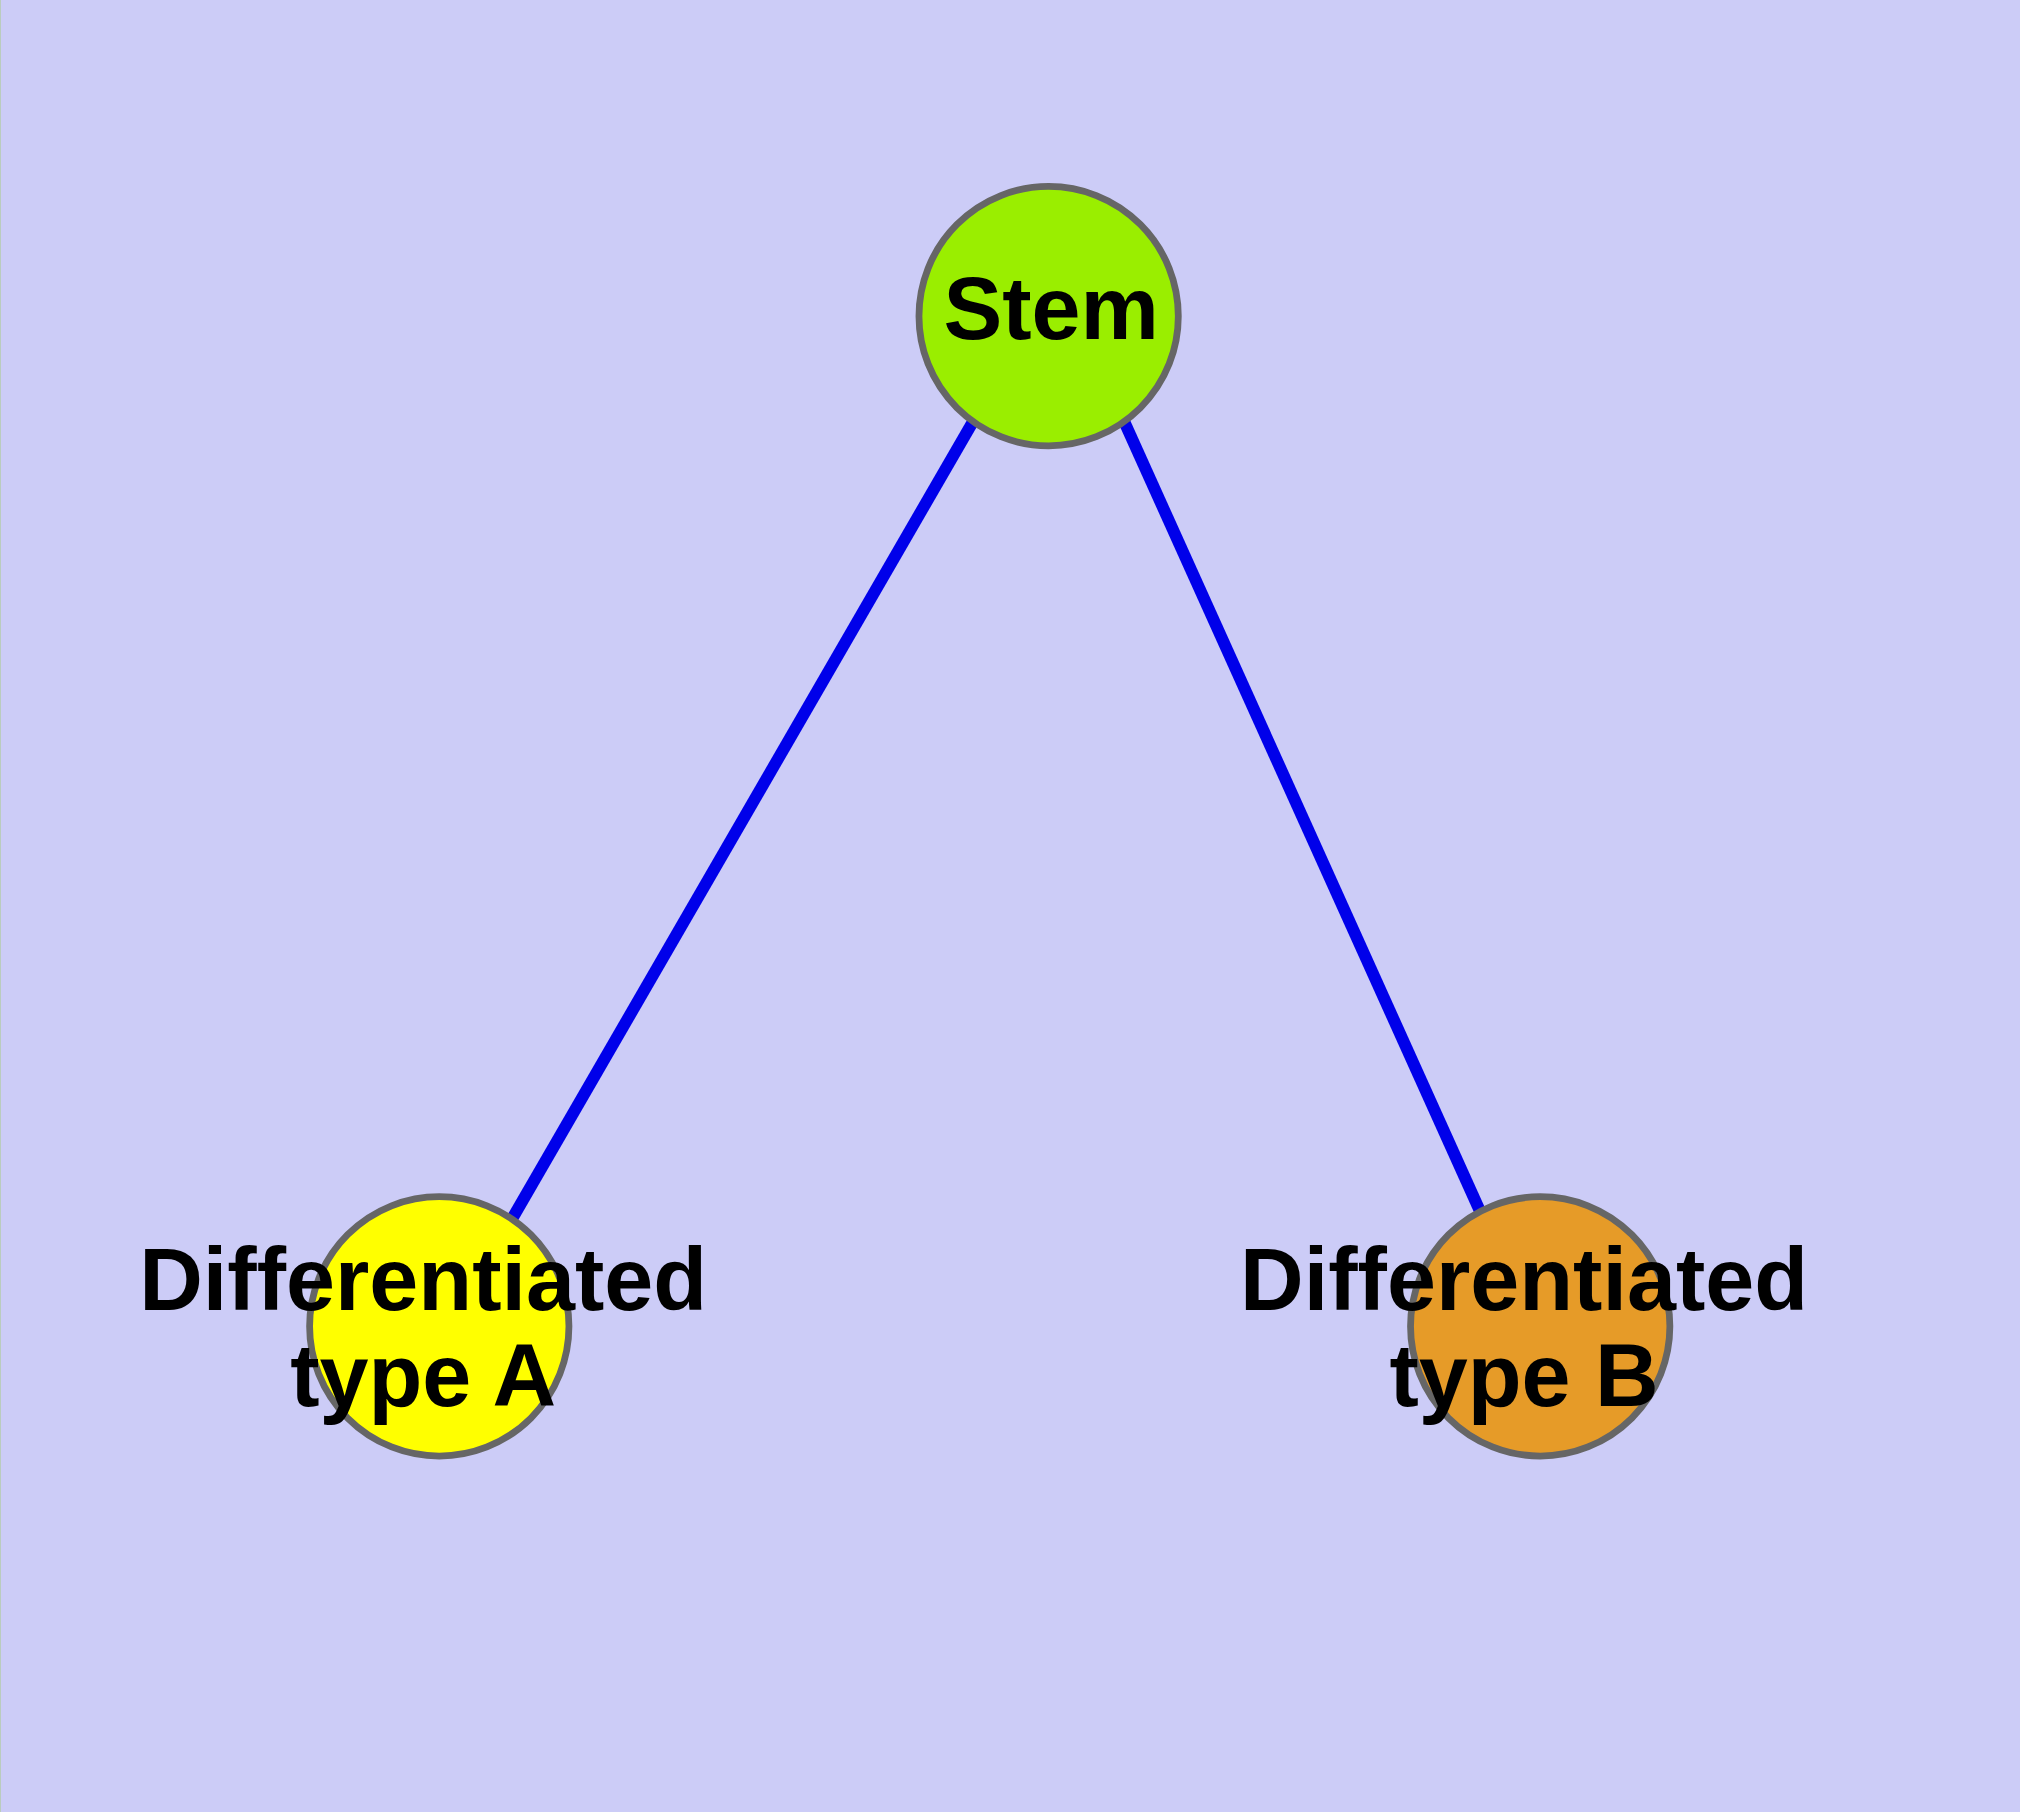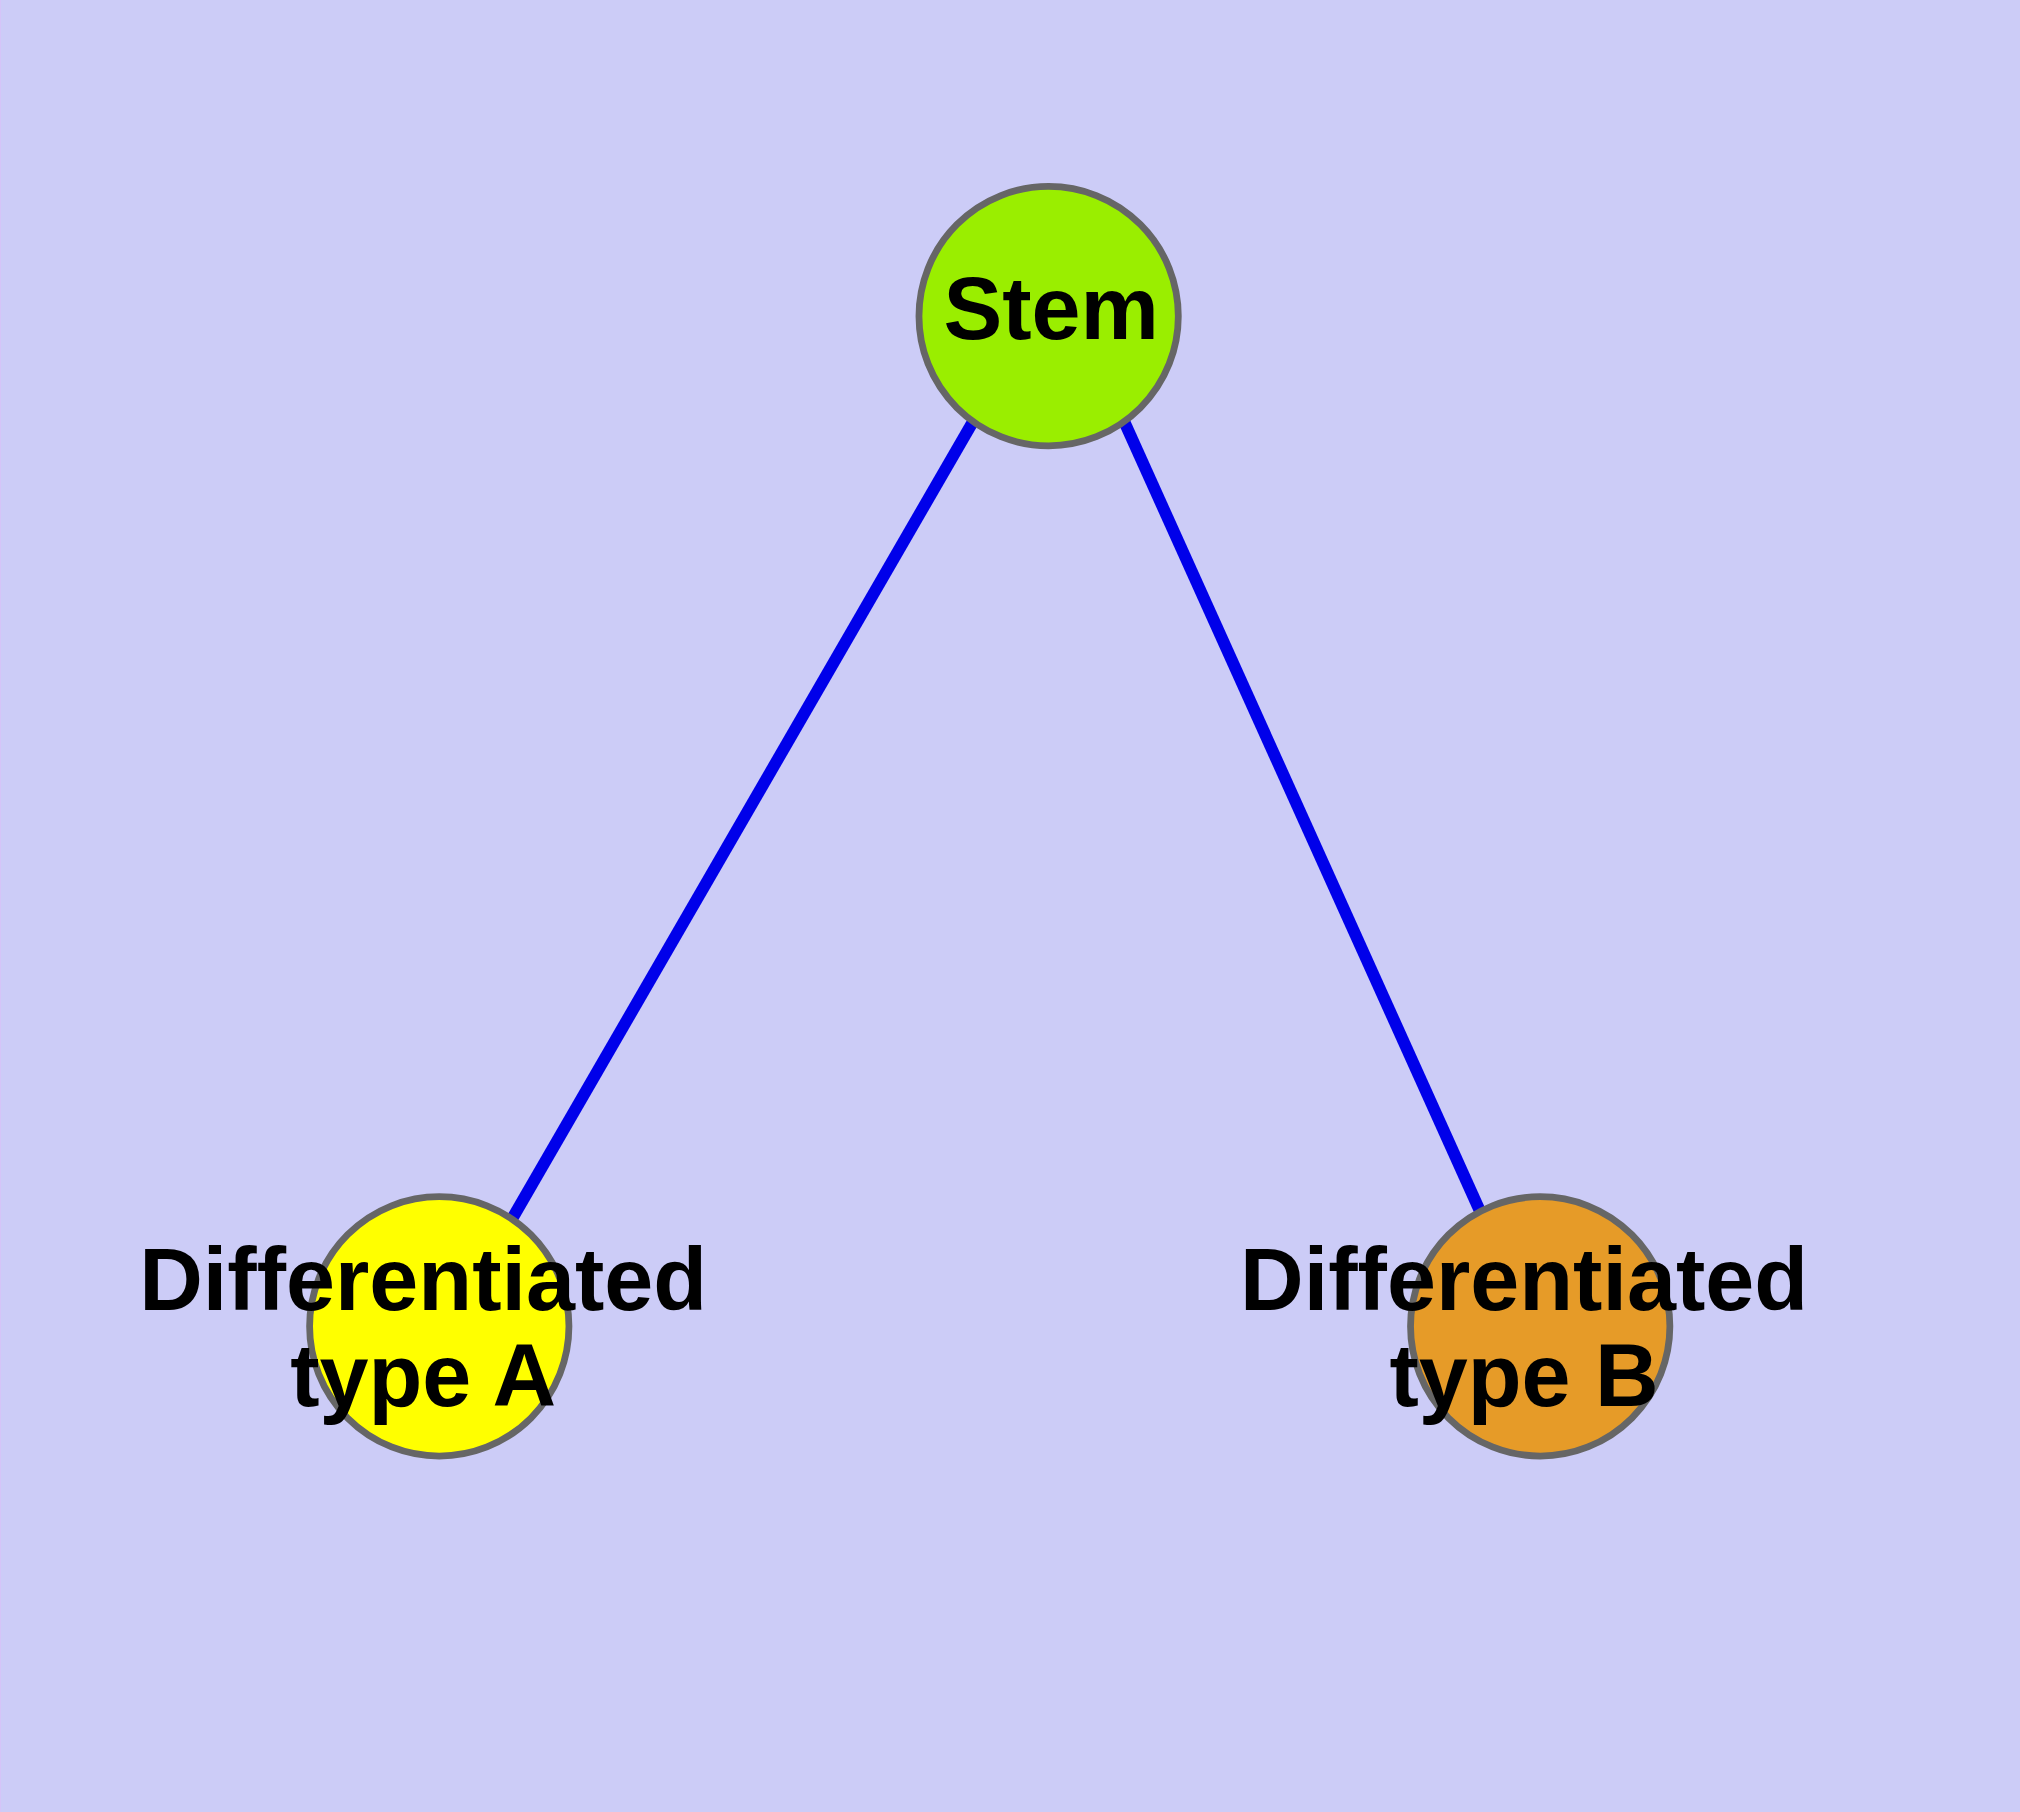--- a/index.html
+++ b/index.html
@@ -4,21 +4,21 @@
 <style>
   html, body {
     margin: 0;
     padding: 0;
     background: #ccccf7;
   }
   #stage {
     position: relative;
     width: 2021px;
     height: 1812px;
-    background: #f0abfc;
+    background: #84cc16;
     overflow: hidden;
     font-family: "Liberation Sans", "DejaVu Sans", sans-serif;
   }
   #graph-svg {
     position: absolute;
     left: 0;
     top: 0;
     width: 2021px;
     height: 1812px;
     display: block;

